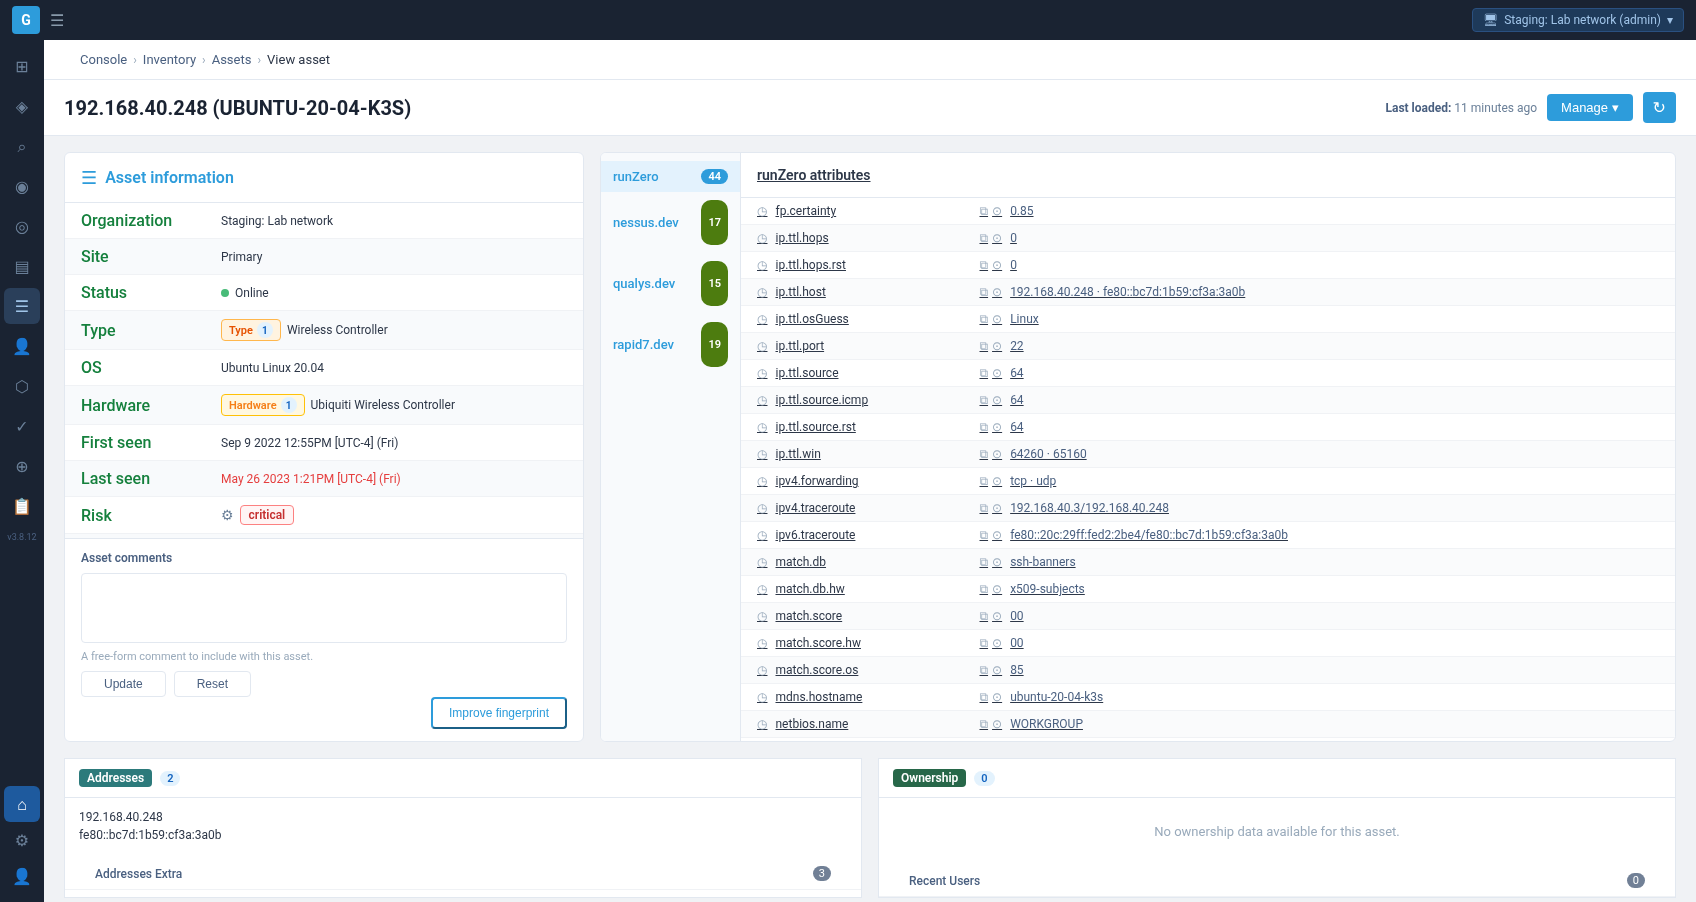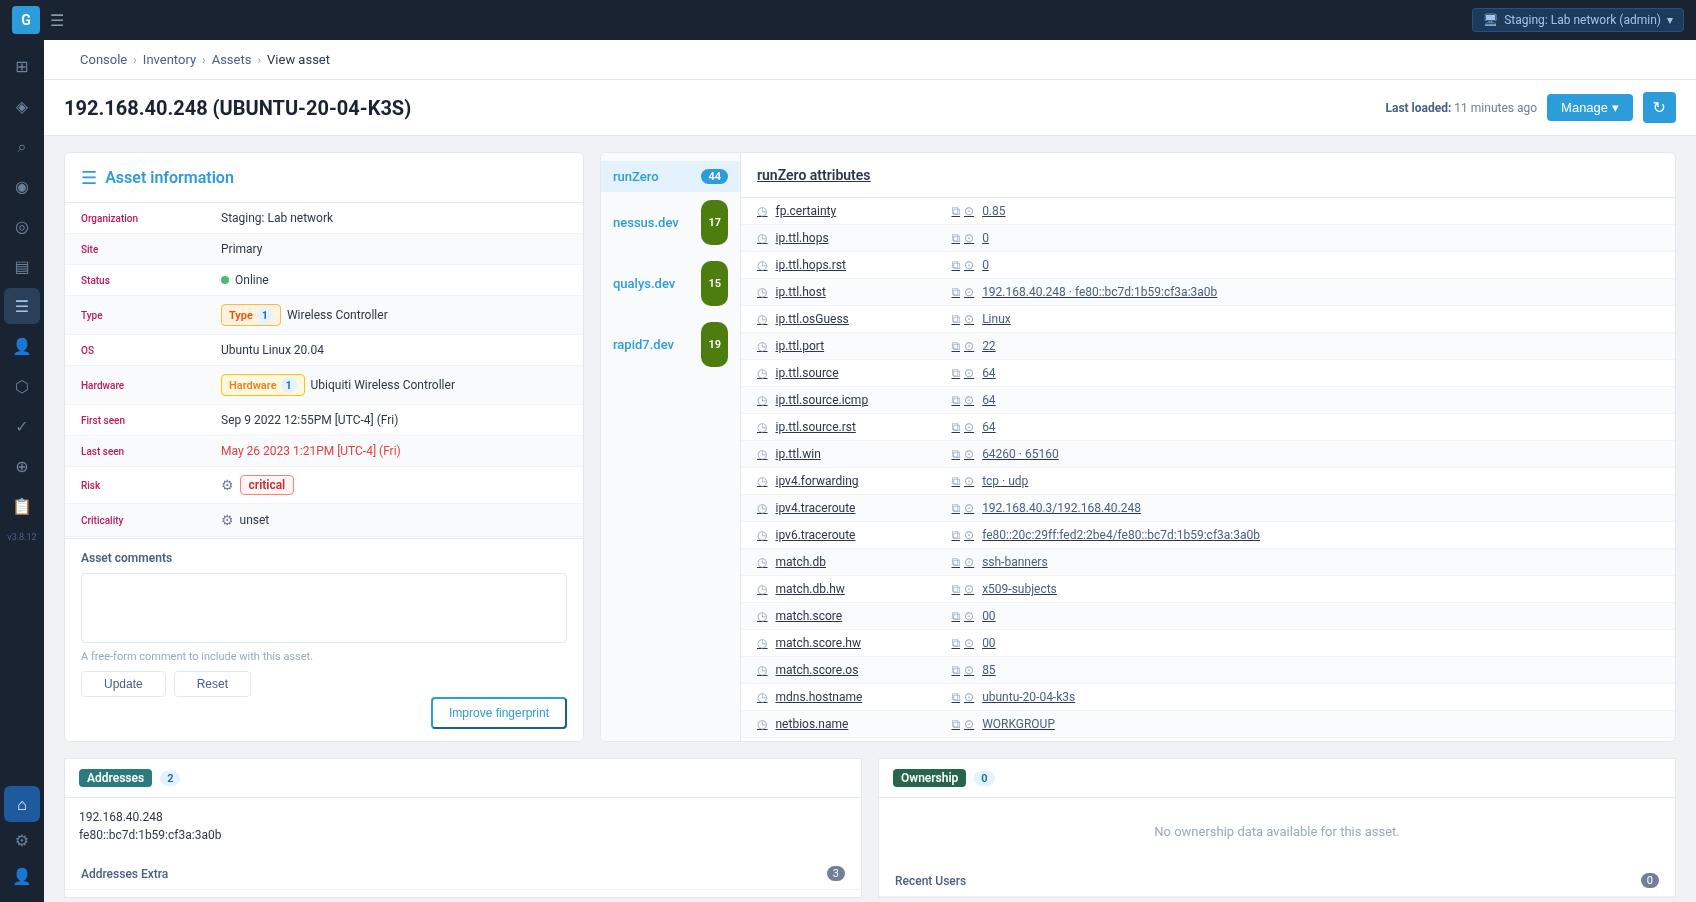--- a/index.html
+++ b/index.html
@@ -46,21 +46,21 @@
     .top-row { display: flex; gap: 16px; height: 590px; }
 
     
     .asset-panel { background: white; border: 1px solid #e2e8f0; border-radius: 6px; width: 520px; flex-shrink: 0; display: flex; flex-direction: column; overflow: hidden; }
     .asset-panel-header { padding: 14px 16px; border-bottom: 1px solid #e2e8f0; display: flex; align-items: center; gap: 8px; }
     .asset-panel-header .panel-icon { color: #2d9cdb; font-size: 18px; }
     .asset-panel-title { color: #2d9cdb; font-size: 16px; font-weight: 600; }
     .asset-table { flex: 1; overflow-y: auto; }
     .asset-row { display: flex; padding: 8px 16px; border-bottom: 1px solid #f0f2f5; align-items: center; }
     .asset-row:nth-child(even) { background: #f8fafc; }
-    .asset-label { width: 140px; color: #be185d; font-weight: 500; font-size: 10px; flex-shrink: 0; }
+    .asset-label { width: 140px; color: #15803d; font-weight: 500; font-size: 16px; flex-shrink: 0; }
     .asset-value { color: #2d3748; font-size: 12px; display: flex; align-items: center; gap: 6px; }
     .status-dot { width: 8px; height: 8px; border-radius: 50%; background: #48bb78; display: inline-block; }
     .badge { display: inline-flex; align-items: center; gap: 4px; border-radius: 4px; padding: 2px 7px; font-size: 11px; font-weight: 600; }
     .badge-orange { background: #fff3e0; color: #e65100; border: 1px solid #ffb74d; }
     .badge-yellow { background: #fff8e1; color: #f57f17; border: 1px solid #ffc107; }
     .badge-number { background: #e3f2fd; color: #1565c0; border-radius: 50%; width: 16px; height: 16px; display: inline-flex; align-items: center; justify-content: center; font-size: 10px; font-weight: bold; }
     .risk-critical { color: #c53030; font-weight: 600; font-size: 12px; background: #fff5f5; padding: 2px 8px; border-radius: 4px; border: 1px solid #fc8181; }
     .last-seen-link { color: #e53e3e; text-decoration: none; font-size: 12px; }
 
     .comments-section { padding: 12px 16px; border-top: 1px solid #e2e8f0; }
@@ -81,37 +81,37 @@
     .source-tab-name { color: #2d9cdb; font-weight: 500; }
     .source-tab-count { background: #2d9cdb; color: white; border-radius: 10px; padding: 1px 7px; font-size: 11px; font-weight: 600; }
     .source-tab-count-gray { background: #4d7c0f; color: white; border-radius: 10px; padding: 16px 7px; font-size: 11px; font-weight: 600; }
 
     .attributes-panel { flex: 1; display: flex; flex-direction: column; overflow: hidden; text-decoration: underline; }
     .attributes-header { padding: 14px 16px; border-bottom: 1px solid #e2e8f0; font-size: 14px; font-weight: 600; color: #2d3748; flex-shrink: 0; }
     .attributes-list { flex: 1; overflow-y: auto; }
     .attr-row { display: flex; align-items: center; padding: 6px 16px; border-bottom: 1px solid #f0f2f5; }
     .attr-row:nth-child(even) { background: #fafbfc; }
     .attr-info-icon { color: #9ab; font-size: 12px; margin-right: 8px; }
-    .attr-name { width: 176px; color: #2d3748; font-size: 12px; flex-shrink: 0; }
+    .attr-name { width: 204px; color: #2d3748; font-size: 12px; flex-shrink: 0; }
     .attr-actions { display: flex; gap: 4px; align-items: center; margin-right: 8px; }
     .attr-action-btn { color: #9ab; font-size: 12px; cursor: pointer; }
     .attr-value { color: #4a6080; font-size: 12px; }
 
     
     .bottom-row { display: flex; gap: 16px; min-height: 140px; }
     .bottom-panel { background: white; border: 1px solid #e2e8f0; border-radius: 0; flex: 1; display: flex; flex-direction: column; overflow: hidden; }
     .bottom-panel-header { padding: 10px 14px; border-bottom: 1px solid #e2e8f0; display: flex; align-items: center; gap: 8px; }
     .panel-badge-teal { background: #2c7a7b; color: white; border-radius: 4px; padding: 2px 8px; font-size: 12px; font-weight: 600; }
     .panel-badge-count { background: #e3f2fd; color: #1565c0; border-radius: 10px; padding: 1px 7px; font-size: 11px; font-weight: 600; }
     .panel-badge-green { background: #276749; color: white; border-radius: 4px; padding: 2px 8px; font-size: 12px; font-weight: 600; }
     .bottom-panel-content { padding: 12px 14px; font-size: 12px; color: #2d3748; }
     .address-item { margin-bottom: 4px; }
     .ownership-message { flex: 1; display: flex; align-items: center; justify-content: center; color: #9ab; font-size: 13px; }
 
-    .sub-header-row { display: flex; align-items: center; justify-content: space-between; padding: 8px 16px; border-bottom: 1px solid #f0f2f5; }
+    .sub-header-row { display: flex; align-items: center; justify-content: space-between; padding: 8px 30px; border-bottom: 1px solid #f0f2f5; }
     .sub-header-label { font-size: 12px; color: #4a6080; font-weight: 500; }
     .sub-header-count { background: #718096; color: white; border-radius: 10px; padding: 1px 6px; font-size: 11px; }
 
     
     ::-webkit-scrollbar { width: 6px; height: 6px; }
     ::-webkit-scrollbar-track { background: #f0f2f5; }
     ::-webkit-scrollbar-thumb { background: #c5d0dc; border-radius: 3px; }
   </style>
 </head>
 <body>

